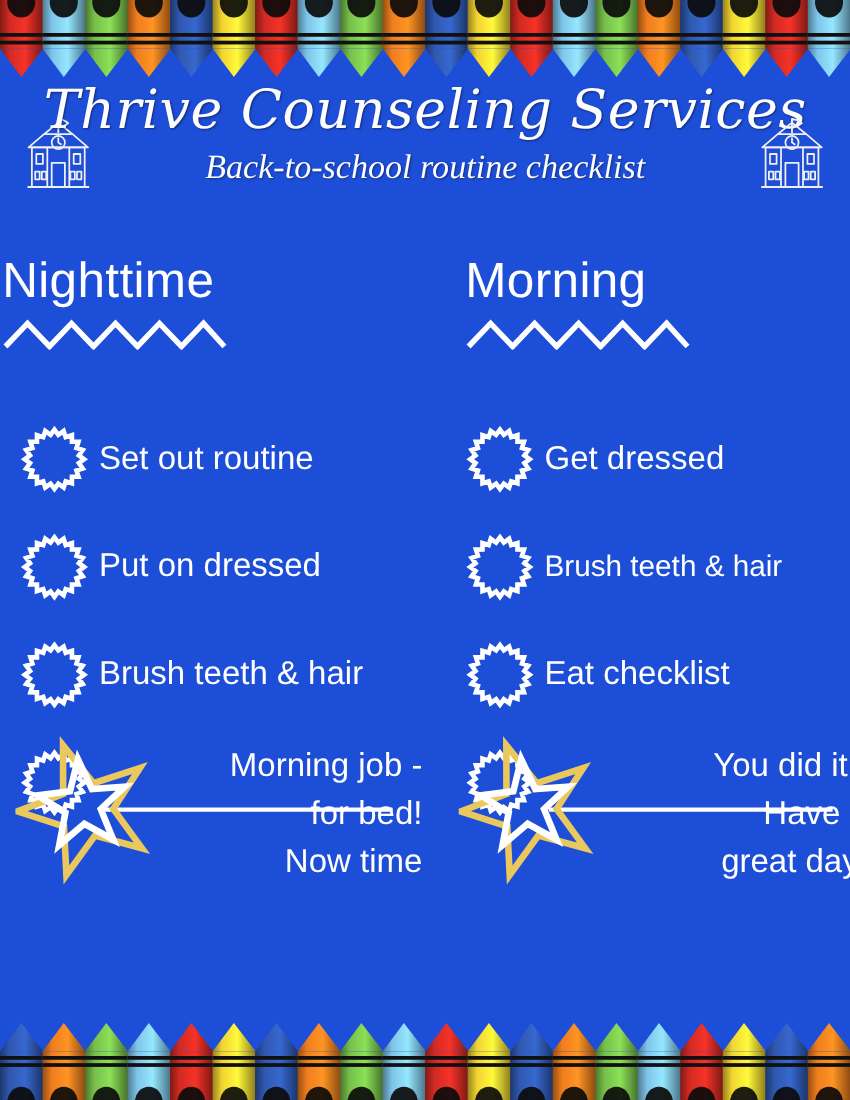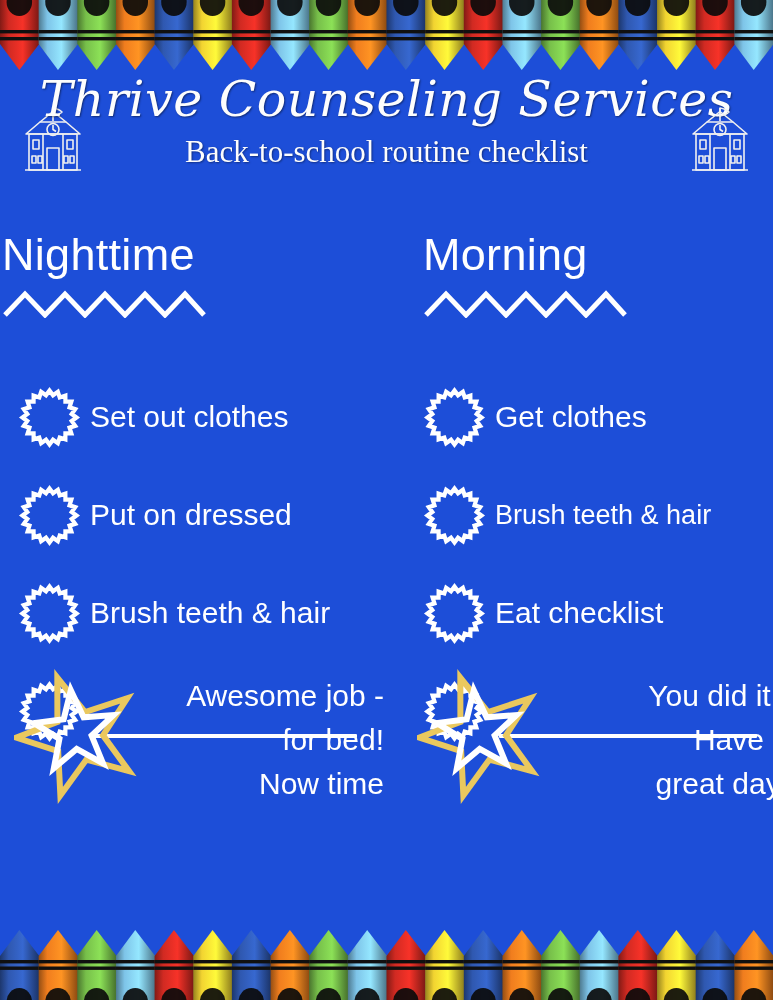--- a/index.html
+++ b/index.html
@@ -32,20 +32,21 @@
     text-shadow:1px 1px 2px rgba(0,0,0,.45);
   }
   .subtitle{
     position:absolute;top:58px;left:0;width:773px;
     text-align:center;
     font-family:"Liberation Serif", serif;
     font-size:31px;
     line-height:44px;
     color:#fdfdfd;
     text-shadow:1px 1px 2px rgba(0,0,0,.4);
+    font-style:italic;
   }
   .school-icon{position:absolute;top:30px;width:78px;height:78px;}
   .school-icon.left{left:14px;}
   .school-icon.right{right:14px;}
 
   
   .columns{position:absolute;top:228px;left:0;width:773px;height:690px;}
   .col{position:absolute;top:0;width:386px;height:690px;}
   .col.night{left:0;}
   .col.morning{left:387px;}
@@ -388,21 +389,21 @@
       </div>
 
       <div class="list">
         <div class="row">
           <div class="row-inner">
             <div class="checkbox">
               <svg viewBox="0 0 63 63" width="63" height="63" class="cb">
                   <path d="M31.50 4.50 L35.02 9.28 L39.84 5.82 L41.71 11.45 L47.37 9.66 L47.41 15.59 L53.34 15.63 L51.55 21.29 L57.18 23.16 L53.72 27.98 L58.50 31.50 L53.72 35.02 L57.18 39.84 L51.55 41.71 L53.34 47.37 L47.41 47.41 L47.37 53.34 L41.71 51.55 L39.84 57.18 L35.02 53.72 L31.50 58.50 L27.98 53.72 L23.16 57.18 L21.29 51.55 L15.63 53.34 L15.59 47.41 L9.66 47.37 L11.45 41.71 L5.82 39.84 L9.28 35.02 L4.50 31.50 L9.28 27.98 L5.82 23.16 L11.45 21.29 L9.66 15.63 L15.59 15.59 L15.63 9.66 L21.29 11.45 L23.16 5.82 L27.98 9.28 Z" fill="none" stroke="#ffffff" stroke-width="4.2" stroke-linejoin="miter"></path>
                 </svg>
             </div>
-            <div class="row-label">Set out clothes</div>
+            <div class="row-label">Set out routine</div>
           </div>
         </div>
         <div class="row">
           <div class="row-inner">
             <div class="checkbox">
               <svg viewBox="0 0 63 63" width="63" height="63" class="cb">
                   <path d="M31.50 4.50 L35.02 9.28 L39.84 5.82 L41.71 11.45 L47.37 9.66 L47.41 15.59 L53.34 15.63 L51.55 21.29 L57.18 23.16 L53.72 27.98 L58.50 31.50 L53.72 35.02 L57.18 39.84 L51.55 41.71 L53.34 47.37 L47.41 47.41 L47.37 53.34 L41.71 51.55 L39.84 57.18 L35.02 53.72 L31.50 58.50 L27.98 53.72 L23.16 57.18 L21.29 51.55 L15.63 53.34 L15.59 47.41 L9.66 47.37 L11.45 41.71 L5.82 39.84 L9.28 35.02 L4.50 31.50 L9.28 27.98 L5.82 23.16 L11.45 21.29 L9.66 15.63 L15.59 15.59 L15.63 9.66 L21.29 11.45 L23.16 5.82 L27.98 9.28 Z" fill="none" stroke="#ffffff" stroke-width="4.2" stroke-linejoin="miter"></path>
                 </svg>
             </div>
             <div class="row-label">Put on dressed</div>
@@ -431,21 +432,21 @@
       </div>
 
       <div class="reward">
         <div class="star">
           <svg viewBox="0 0 128 140" width="128" height="140" class="st">
               <path d="M43.32 11.55 L71.11 46.03 L113.20 32.27 L88.99 69.35 L115.08 105.13 L72.34 93.57 L46.37 129.44 L44.16 85.21 L2.02 71.60 L43.40 55.83 Z" fill="none" stroke="#eac85e" stroke-width="6" stroke-linejoin="miter"></path>
               <path d="M56.81 24.21 L69.57 51.32 L99.45 49.10 L77.61 69.61 L88.96 97.34 L62.70 82.92 L39.83 102.27 L45.44 72.84 L19.96 57.07 L49.68 53.31 Z" fill="none" stroke="#ffffff" stroke-width="6" stroke-linejoin="miter"></path>
             </svg>
         </div>
         <div class="reward-text">
-          <div>Awesome job -</div>
+          <div>Morning job -</div>
           <div>for bed!</div>
           <div>Now time</div>
         </div>
       </div>
     </div>
 
     <div class="col morning">
       <div class="col-head">
         <div class="col-title">Morning</div>
         <div class="zig">
@@ -456,21 +457,21 @@
       </div>
 
       <div class="list">
         <div class="row">
           <div class="row-inner">
             <div class="checkbox">
               <svg viewBox="0 0 63 63" width="63" height="63" class="cb">
                   <path d="M31.50 4.50 L35.02 9.28 L39.84 5.82 L41.71 11.45 L47.37 9.66 L47.41 15.59 L53.34 15.63 L51.55 21.29 L57.18 23.16 L53.72 27.98 L58.50 31.50 L53.72 35.02 L57.18 39.84 L51.55 41.71 L53.34 47.37 L47.41 47.41 L47.37 53.34 L41.71 51.55 L39.84 57.18 L35.02 53.72 L31.50 58.50 L27.98 53.72 L23.16 57.18 L21.29 51.55 L15.63 53.34 L15.59 47.41 L9.66 47.37 L11.45 41.71 L5.82 39.84 L9.28 35.02 L4.50 31.50 L9.28 27.98 L5.82 23.16 L11.45 21.29 L9.66 15.63 L15.59 15.59 L15.63 9.66 L21.29 11.45 L23.16 5.82 L27.98 9.28 Z" fill="none" stroke="#ffffff" stroke-width="4.2" stroke-linejoin="miter"></path>
                 </svg>
             </div>
-            <div class="row-label">Get clothes</div>
+            <div class="row-label">Get dressed</div>
           </div>
         </div>
         <div class="row">
           <div class="row-inner">
             <div class="checkbox">
               <svg viewBox="0 0 63 63" width="63" height="63" class="cb">
                   <path d="M31.50 4.50 L35.02 9.28 L39.84 5.82 L41.71 11.45 L47.37 9.66 L47.41 15.59 L53.34 15.63 L51.55 21.29 L57.18 23.16 L53.72 27.98 L58.50 31.50 L53.72 35.02 L57.18 39.84 L51.55 41.71 L53.34 47.37 L47.41 47.41 L47.37 53.34 L41.71 51.55 L39.84 57.18 L35.02 53.72 L31.50 58.50 L27.98 53.72 L23.16 57.18 L21.29 51.55 L15.63 53.34 L15.59 47.41 L9.66 47.37 L11.45 41.71 L5.82 39.84 L9.28 35.02 L4.50 31.50 L9.28 27.98 L5.82 23.16 L11.45 21.29 L9.66 15.63 L15.59 15.59 L15.63 9.66 L21.29 11.45 L23.16 5.82 L27.98 9.28 Z" fill="none" stroke="#ffffff" stroke-width="4.2" stroke-linejoin="miter"></path>
                 </svg>
             </div>
             <div class="row-label sm">Brush teeth &amp; hair</div>

